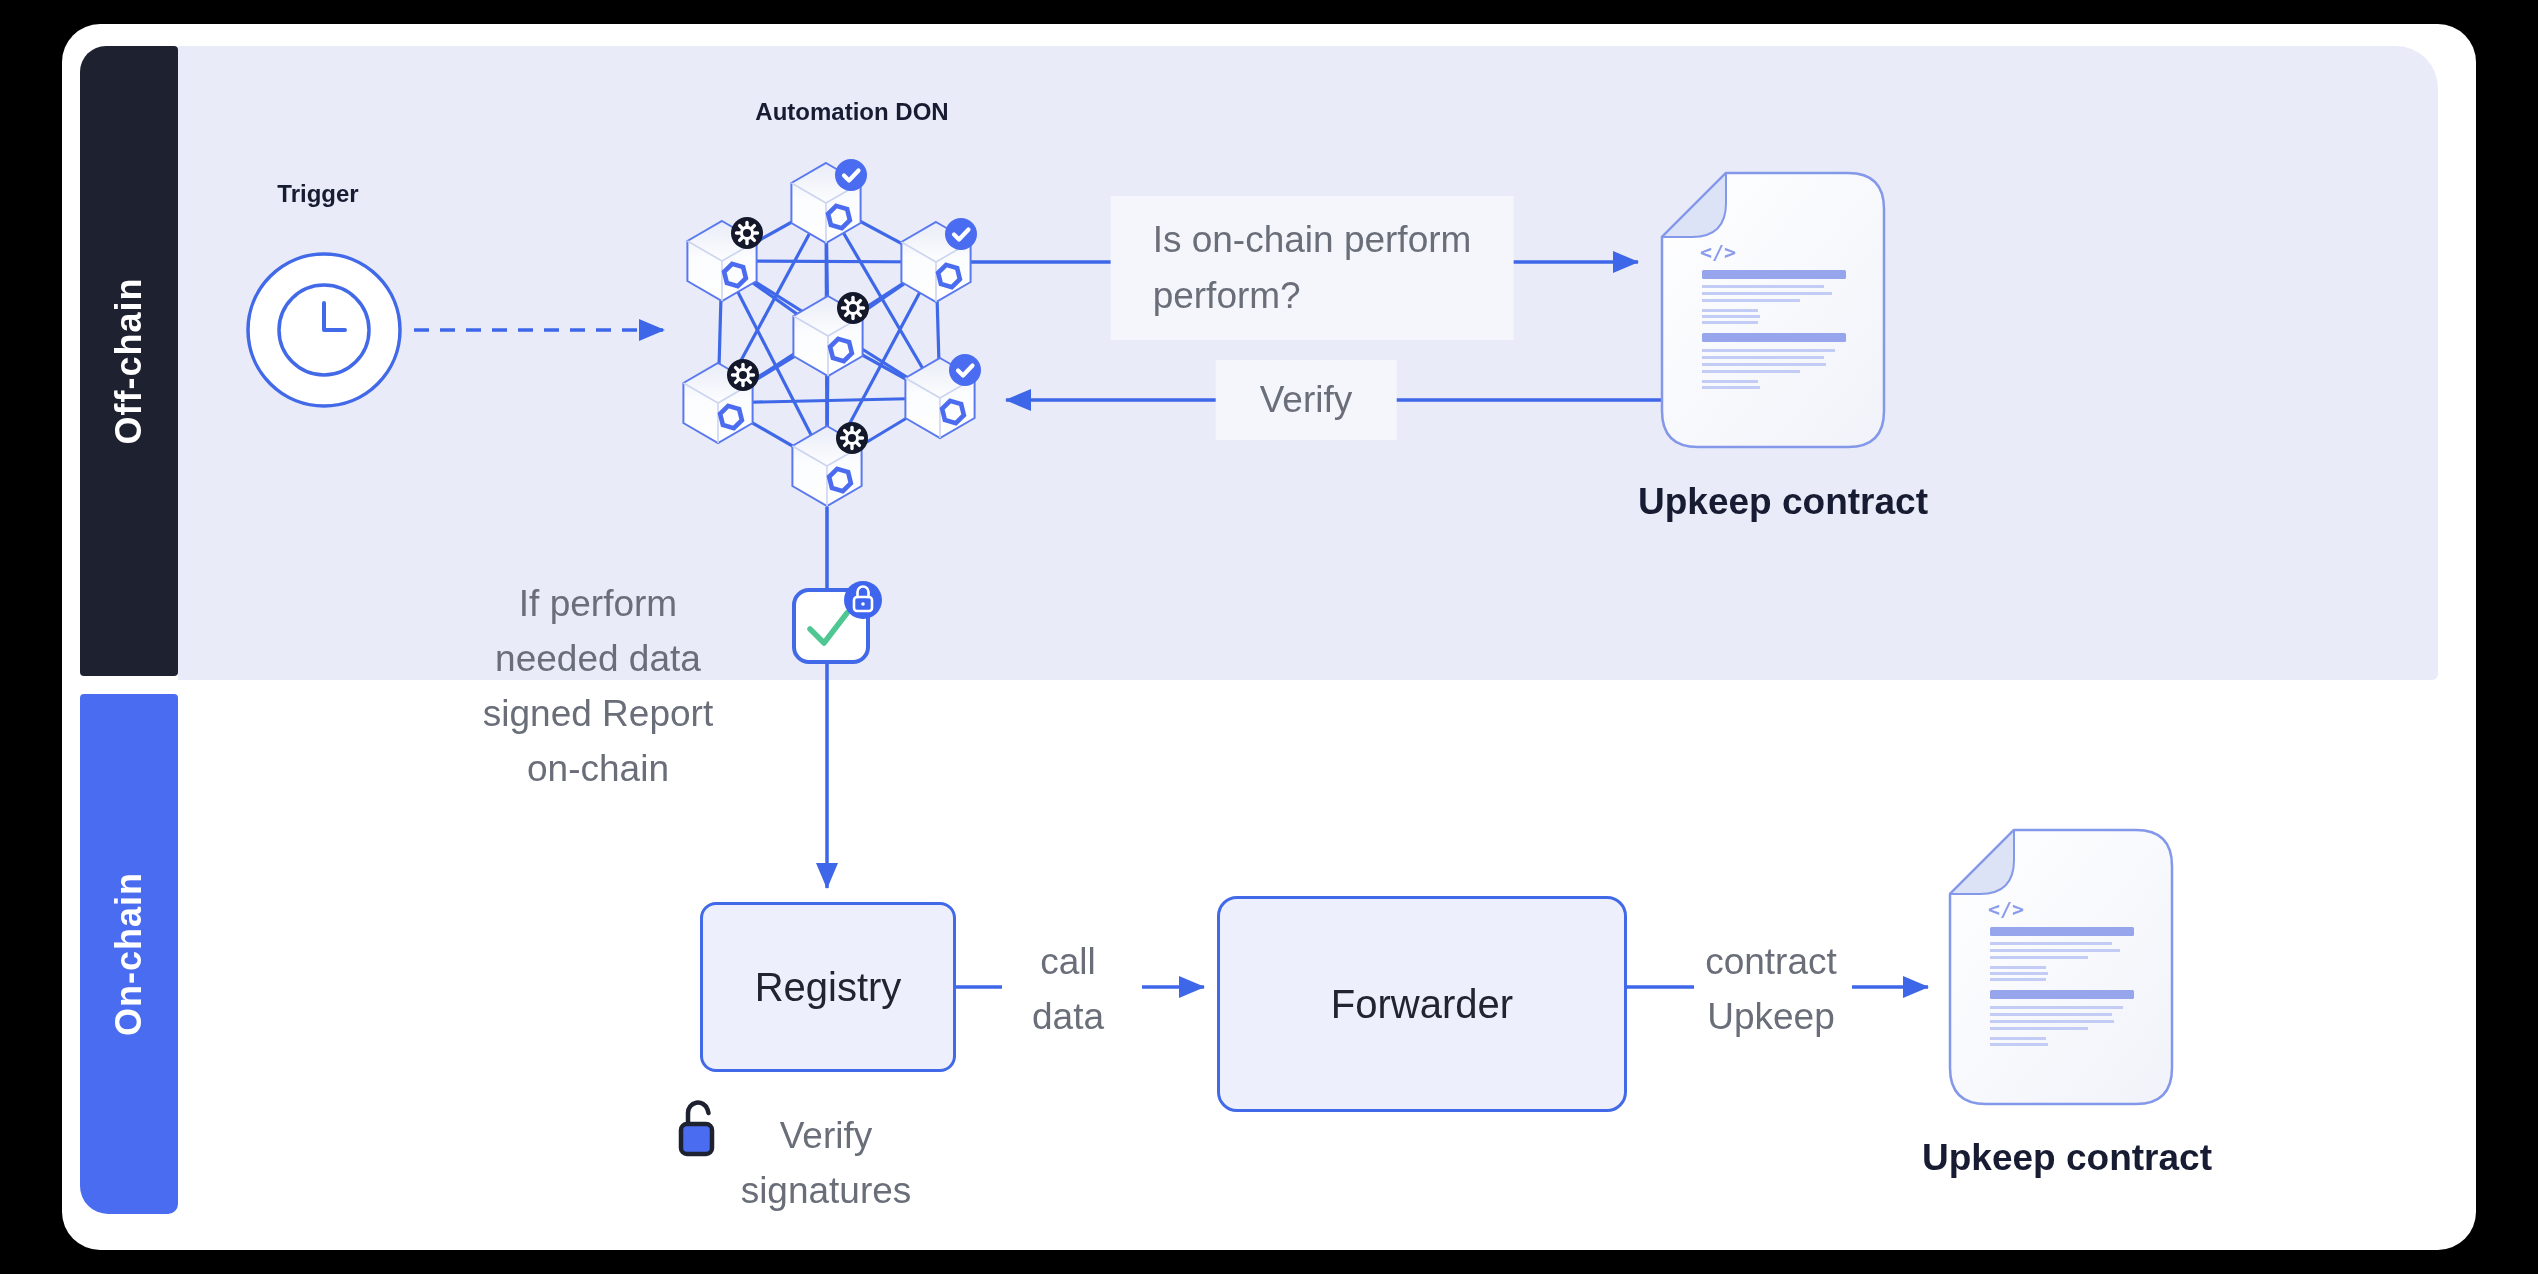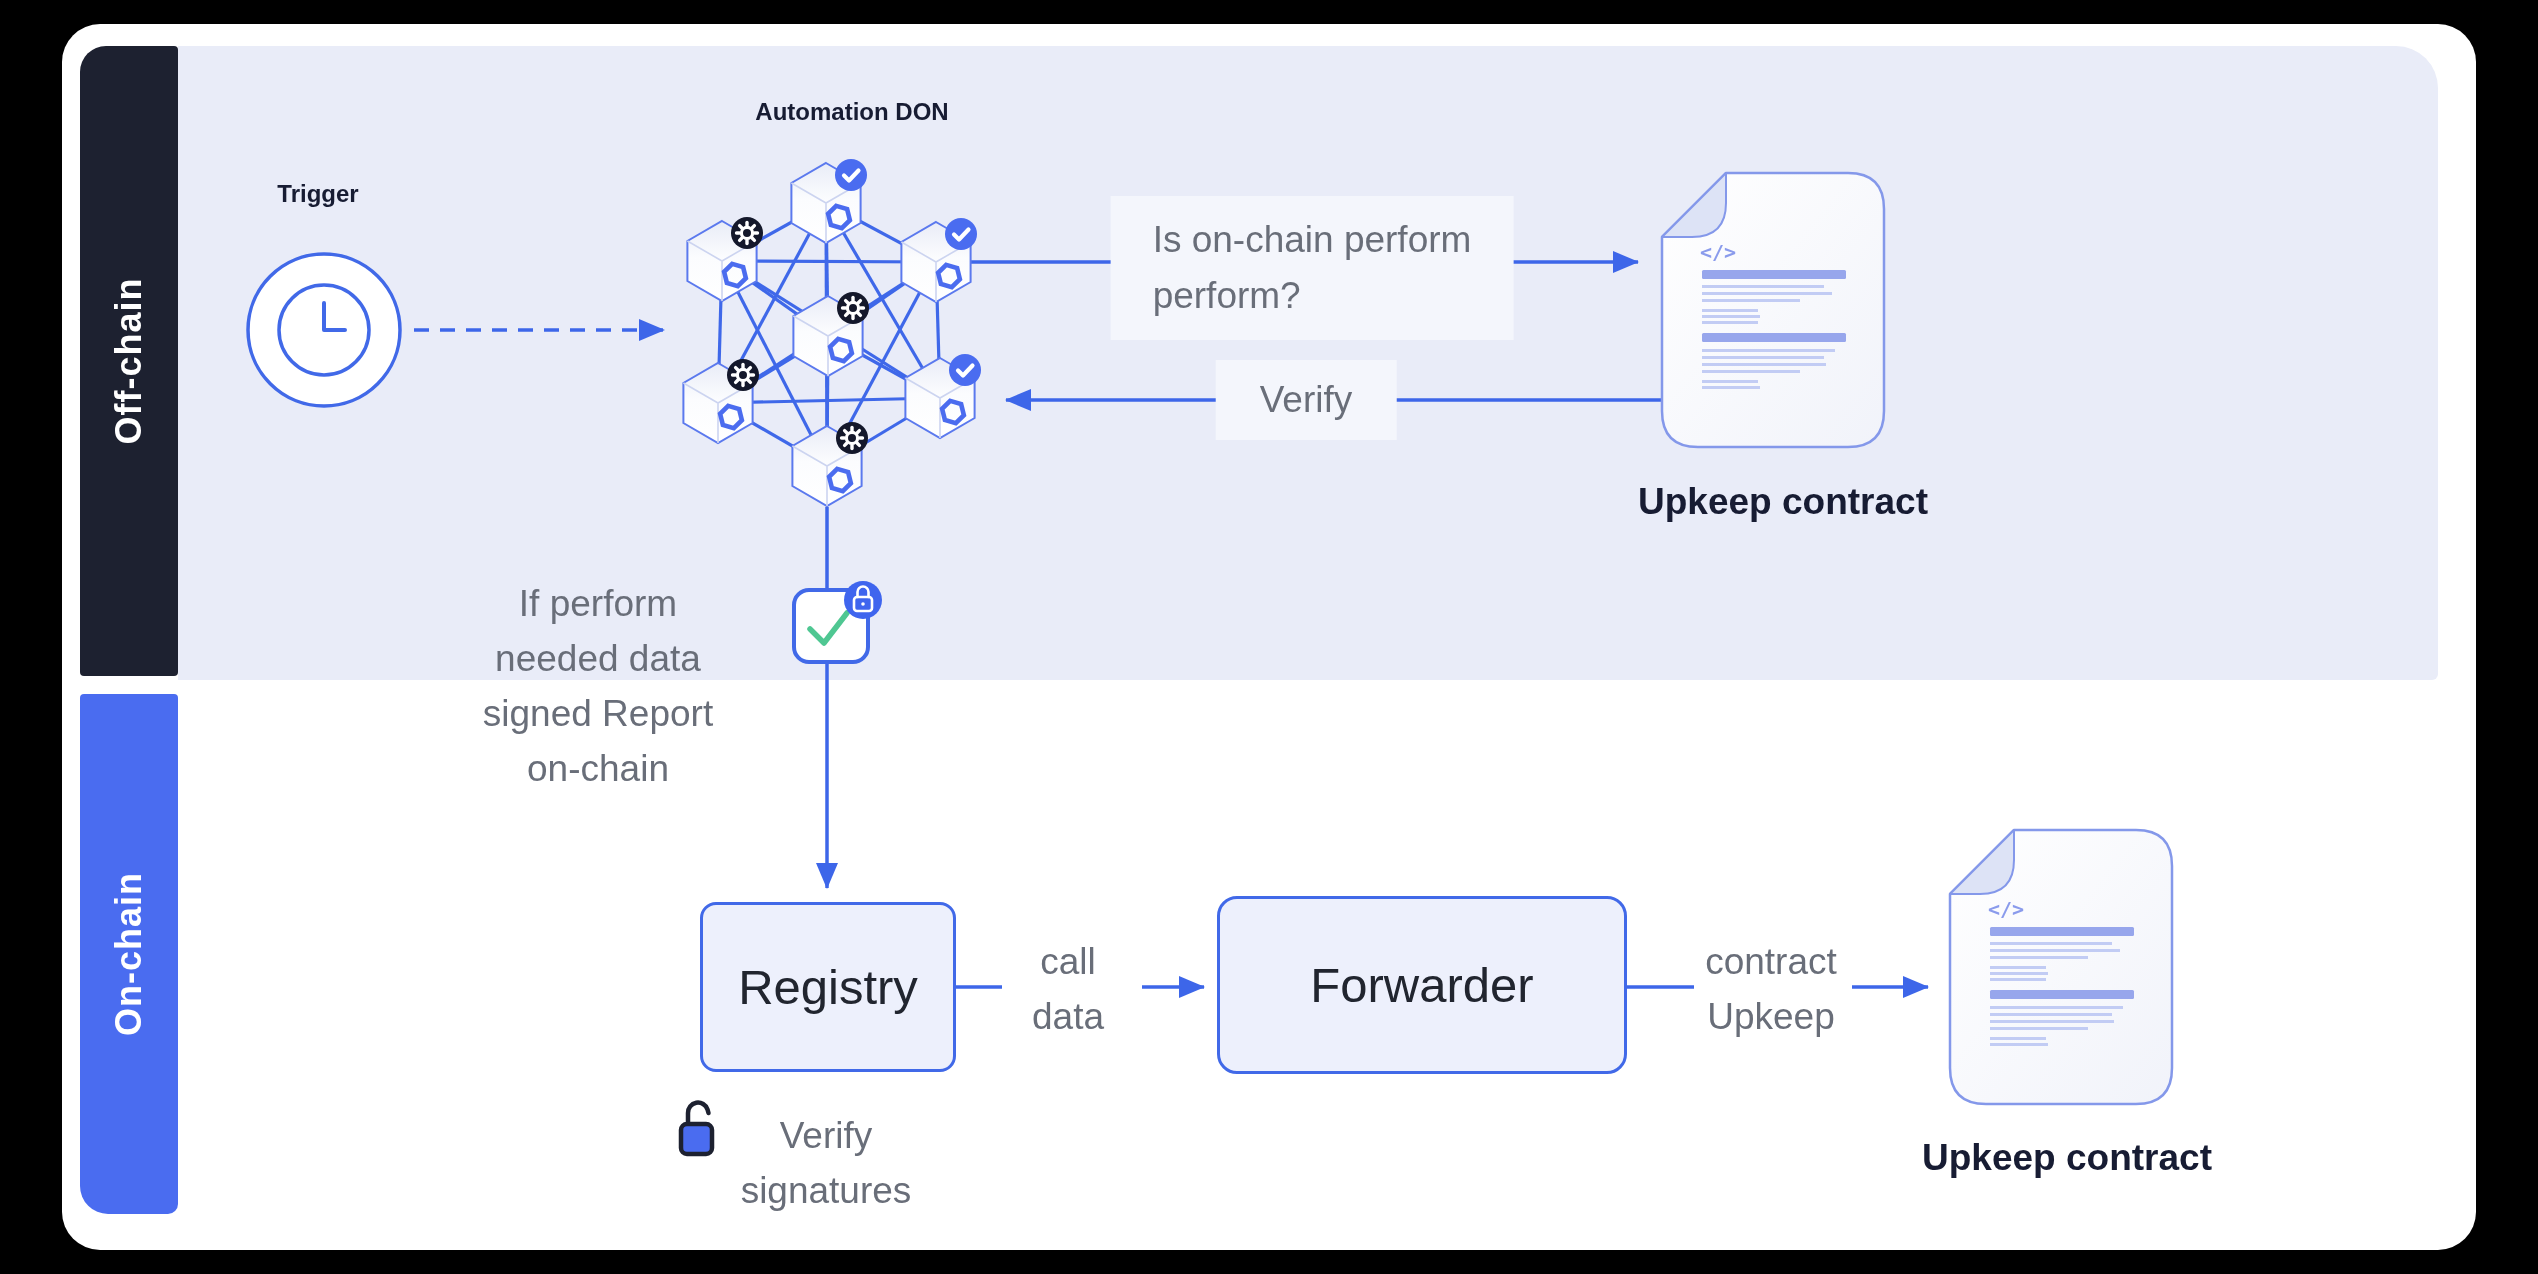--- a/index.html
+++ b/index.html
@@ -34,24 +34,24 @@
   }
   .gray-box {
     position:absolute; transform:translate(-50%,-50%);
     font-size:37px; line-height:56px; color:#696e79; white-space:nowrap;
     background:#f4f6fc; padding:16px 42px;
   }
   .flow-box {
     position:absolute; box-sizing:border-box;
     background:#edf0fc; border:3px solid #4169e8;
     display:flex; align-items:center; justify-content:center;
-    font-size:49px; color:#21252f;
+    font-size:40px; color:#21252f;
   }
   .box-registry { left:700px; top:902px; width:256px; height:170px; border-radius:16px; }
-  .box-forwarder { left:1217px; top:896px; width:410px; height:178px; border-radius:20px; }
+  .box-forwarder { left:1217px; top:896px; width:410px; height:216px; border-radius:20px; }
 </style>
 </head>
 <body>
 
 <div class="canvas">
   <div class="card"></div>
   <div class="band-offchain"></div>
 
   <div class="sidebar dark">
     <div class="side-label">Off-chain</div>

